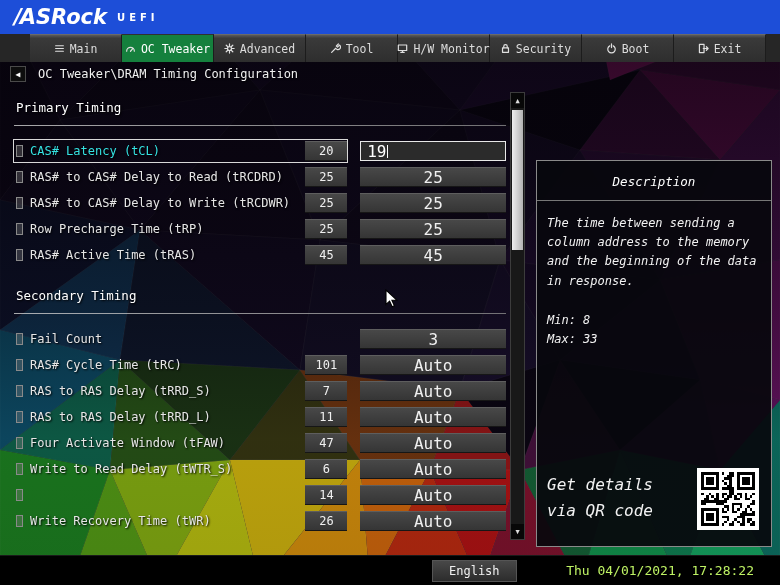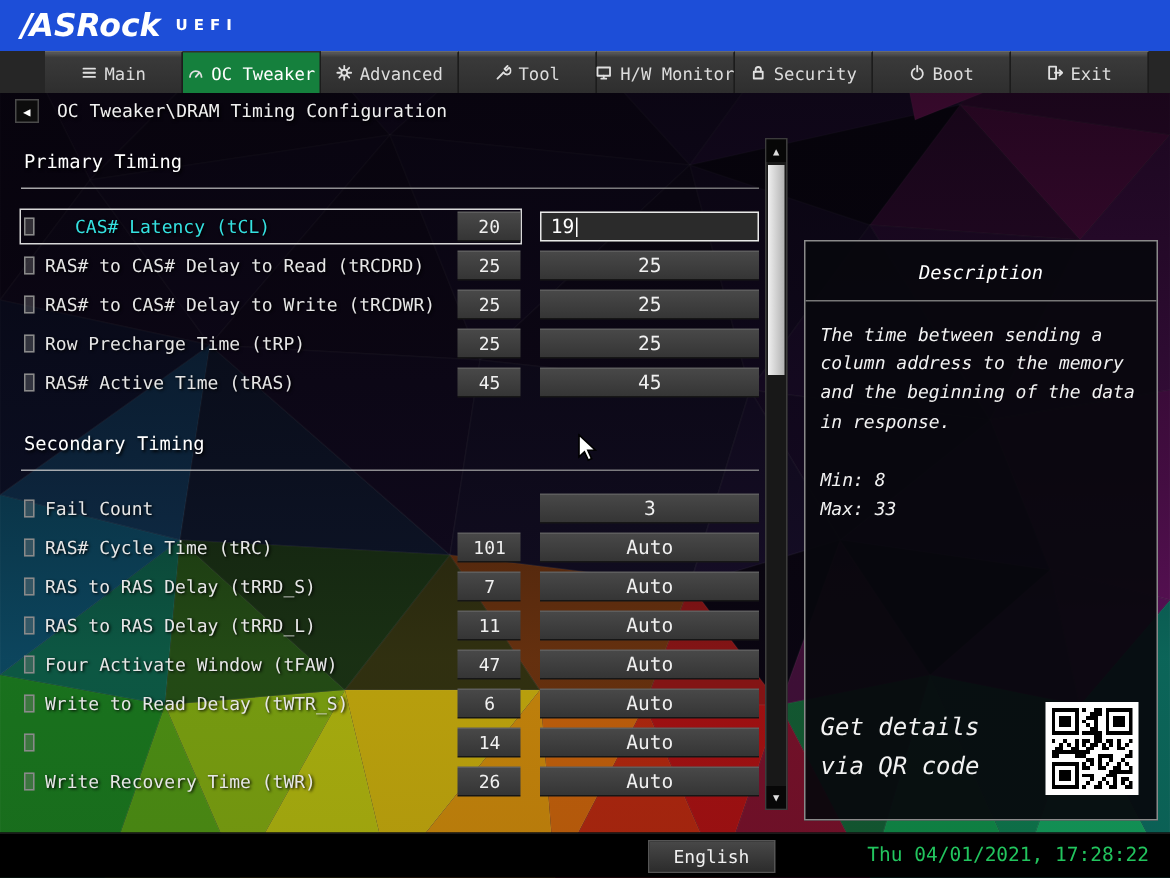--- a/index.html
+++ b/index.html
@@ -35,22 +35,22 @@
   .section-title:not(:first-child){margin-top:22px;}
   .row{display:flex;align-items:center;height:22px;margin-bottom:4px;position:relative;}
   .row-left{width:348px;height:22px;display:flex;align-items:center;position:relative;box-sizing:border-box;}
   .row-bullet{width:5px;height:10px;border:1px solid #8a8a8a;background:rgba(130,130,130,.35);margin:0 7px 0 2px;flex:none;}
   .row-label{font-size:12px;color:#e6e6e6;text-shadow:1px 1px 2px #000;white-space:nowrap;}
   .val1{position:absolute;right:0;top:1px;width:42px;height:20px;box-sizing:border-box;
     background:linear-gradient(180deg,#484848,#353535);border-top:1px solid #5e5e5e;border-bottom:1px solid #161616;
     display:flex;align-items:center;justify-content:center;font-size:12px;color:#f0f0f0;}
   .val2{margin-left:13px;width:152px;height:20px;box-sizing:border-box;
     background:linear-gradient(180deg,#484848,#353535);border-top:1px solid #5e5e5e;border-bottom:1px solid #161616;
-    display:flex;align-items:center;justify-content:center;font-size:13px;color:#f0f0f0;cursor:pointer;text-align:right;}
-  .row.selected .row-left{outline:1px solid #d8d8d8;gap:20px;}
+    display:flex;align-items:center;justify-content:center;font-size:16px;color:#f0f0f0;cursor:pointer;text-align:right;}
+  .row.selected .row-left{outline:1px solid #d8d8d8;}
   .row.selected .row-label{color:#35e2e2;}
   .val2.edit{background:#2b2b2b;border:1px solid #e8e8e8;justify-content:flex-start;padding-left:6px;color:#fff;}
   .caret{display:inline-block;width:1px;height:13px;background:#fff;margin-left:1px;animation:blink 1s step-end infinite;}
   @keyframes blink{0%,60%{opacity:1}61%,100%{opacity:0}}
   
   .scrollbar{position:absolute;left:510px;top:92px;width:15px;height:448px;background:#181818;border:1px solid #3c3c3c;z-index:3;box-sizing:border-box;}
   .scroll-up,.scroll-down{position:absolute;left:0;width:13px;height:15px;background:#070707;color:#ddd;font-size:7px;
     display:flex;align-items:center;justify-content:center;cursor:pointer;}
   .scroll-up{top:0;}
   .scroll-down{bottom:0;}
@@ -64,21 +64,21 @@
   .desc-min{padding:22px 10px 0;font-size:12px;color:#f2f2f2;}
   .desc-max{padding:5px 10px 0;font-size:12px;color:#f2f2f2;}
   .desc-footer{position:absolute;left:10px;right:12px;bottom:16px;display:flex;justify-content:space-between;align-items:flex-start;}
   .qr-hint{font-size:16px;line-height:1.6;width:128px;padding-top:4px;color:#f2f2f2;}
   .qr{width:62px;height:62px;background:#fff;box-sizing:border-box;padding:4px;}
   
   .statusbar{position:absolute;left:0;bottom:0;width:780px;height:30px;background:#000;z-index:4;
     display:flex;align-items:center;box-sizing:border-box;border-top:1px solid #1a1a1a;}
   .lang-btn{margin-left:432px;padding:3px 16px;font-size:12px;color:#f0f0f0;cursor:pointer;
     background:linear-gradient(180deg,#484848,#2c2c2c);border:1px solid #555;}
-  .datetime{margin-left:auto;margin-right:14px;font-size:13px;color:#22c55e;}
+  .datetime{margin-left:auto;margin-right:26px;font-size:13px;color:#bef264;}
   .cursor{position:absolute;left:385px;top:289px;z-index:10;pointer-events:none;}
 </style>
 </head>
 <body>
 
 <div id="screen">
 
   <svg class="bg" width="780" height="585" viewBox="0 0 780 585" preserveAspectRatio="none">
     <rect width="780" height="585" fill="#0b0613"></rect>
     <g stroke="rgba(255,255,255,0.05)" stroke-width="1">

